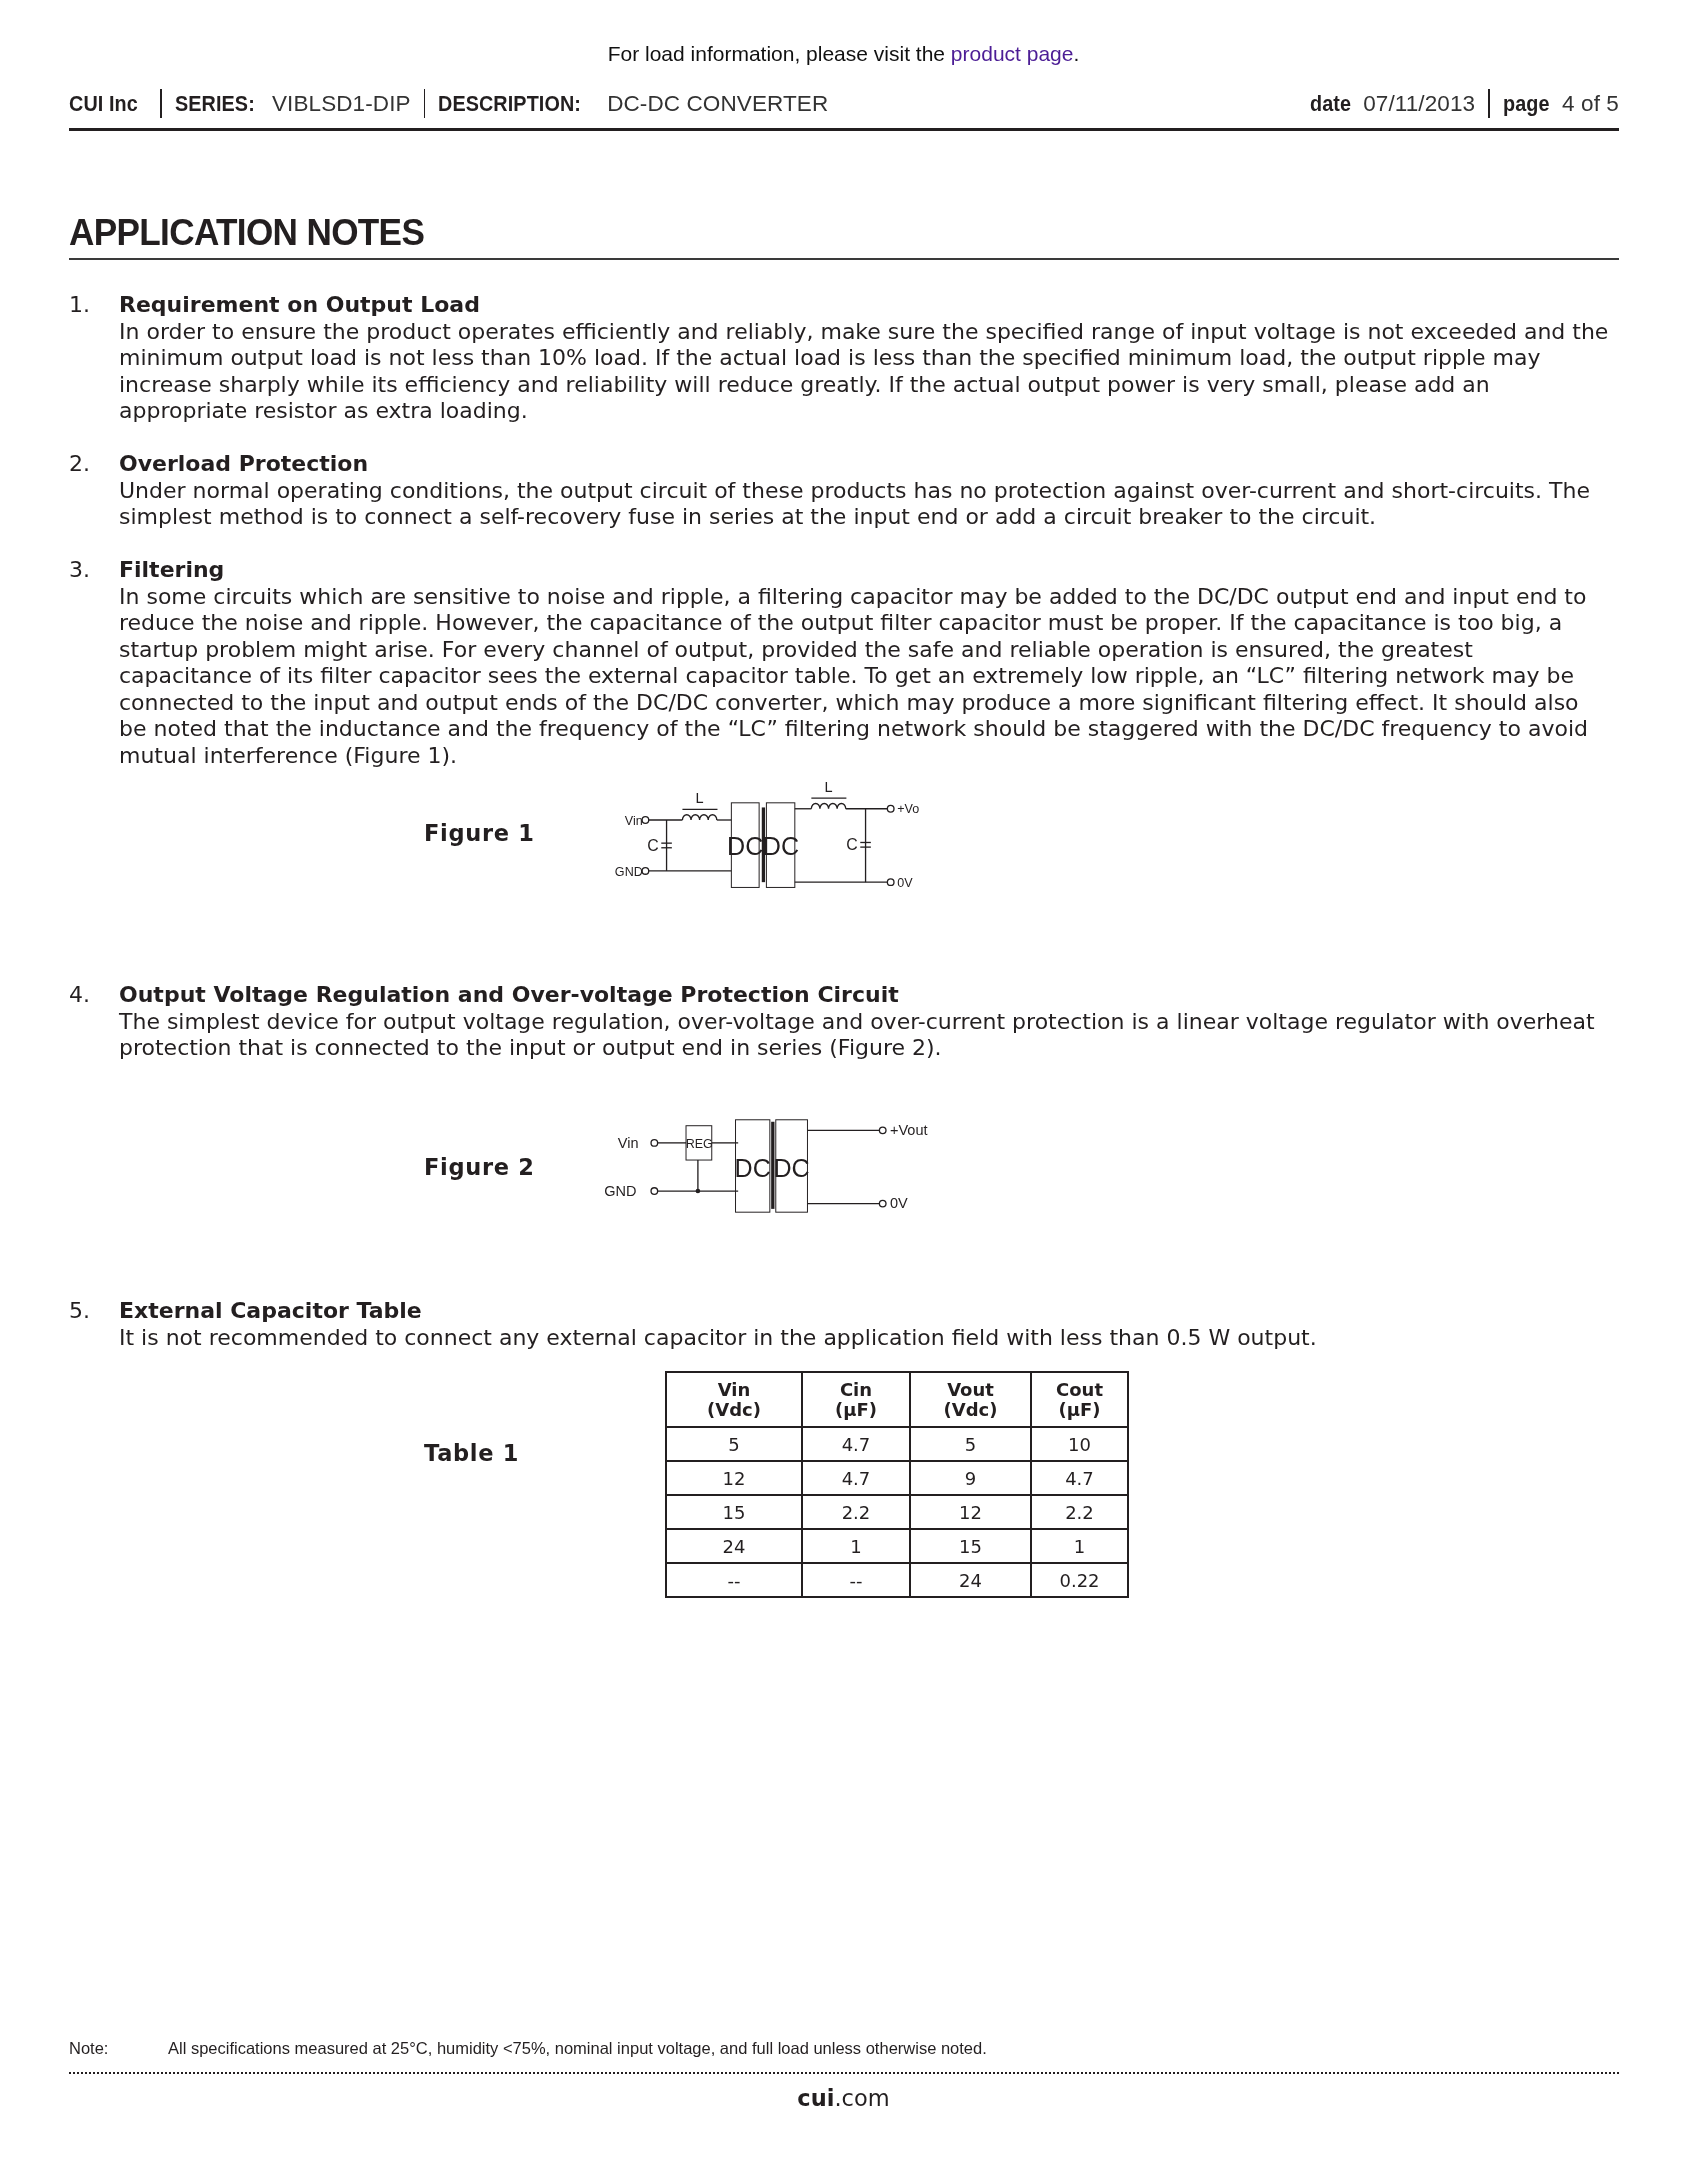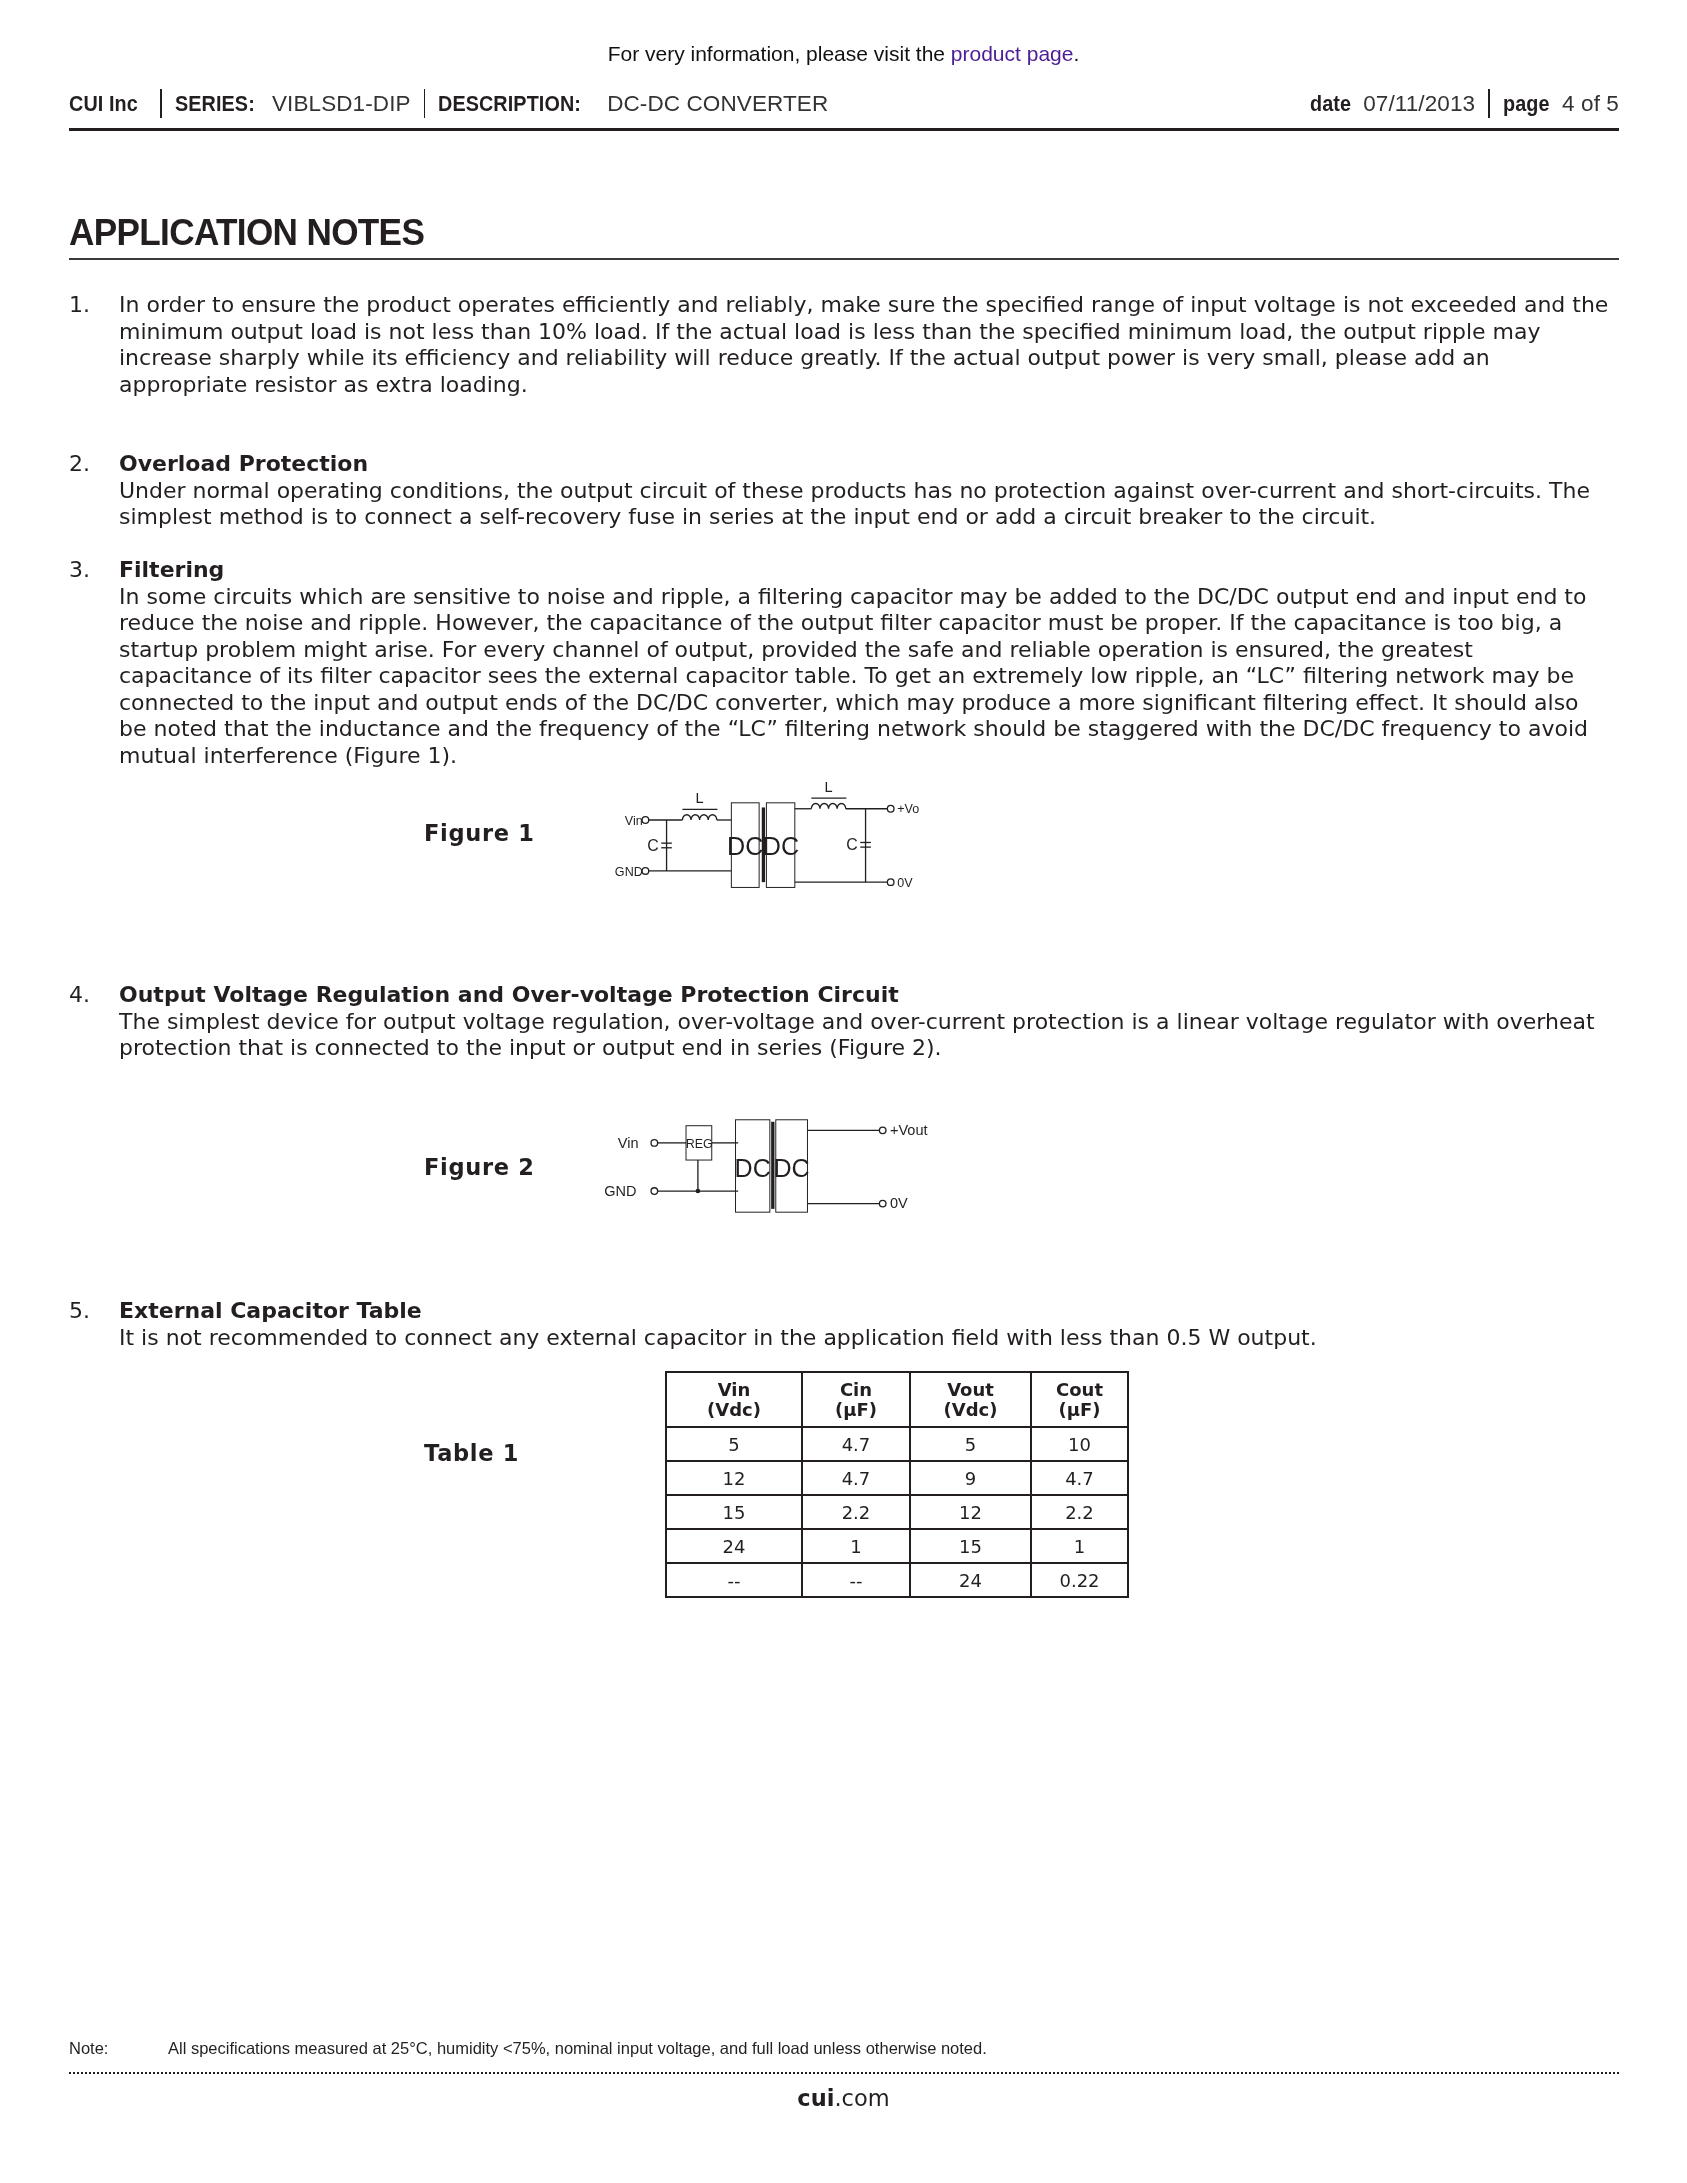--- a/index.html
+++ b/index.html
@@ -49,21 +49,21 @@
   .foot-dots { top:2072px; left:69px; width:1550px; height:0; border-top:2.6px dotted #231f20; }
   .foot-site { top:2085px; left:0; width:1687px; text-align:center; font-size:22.5px; color:#231f20; }
   .foot-site b { font-weight:bold; }
 
   svg text { font-family:"Liberation Sans", sans-serif; fill:#231f20; }
 </style>
 </head>
 <body>
 
 <div class="abs top-info">
-  <span>For very information, please visit the</span>
+  <span>For load information, please visit the</span>
   <a>product page</a><span>.</span>
 </div>
 
 <div class="abs hdr">
   <b>CUI Inc</b>
   <span class="sep"></span>
   <b>SERIES:</b>&nbsp;<span class="light">VIBLSD1-DIP</span>
   <span class="sep"></span>
   <b>DESCRIPTION:</b>&nbsp;<span class="light">DC-DC CONVERTER</span>
   <div class="right">
@@ -73,20 +73,21 @@
   </div>
 </div>
 <div class="abs hdr-rule"></div>
 
 <div class="abs sec-title">APPLICATION NOTES</div>
 <div class="abs sec-rule"></div>
 
 <div class="abs note" style="top:292px;">
   <span class="num">1.</span>
   <div class="content">
+    <div class="head">Requirement on Output Load</div>
     <div class="body">In order to ensure the product operates efficiently and reliably, make sure the specified range of input voltage is not exceeded and the
 minimum output load is not less than 10% load. If the actual load is less than the specified minimum load, the output ripple may
 increase sharply while its efficiency and reliability will reduce greatly. If the actual output power is very small, please add an
 appropriate resistor as extra loading.</div>
   </div>
 </div>
 
 <div class="abs note" style="top:451px;">
   <span class="num">2.</span>
   <div class="content">

